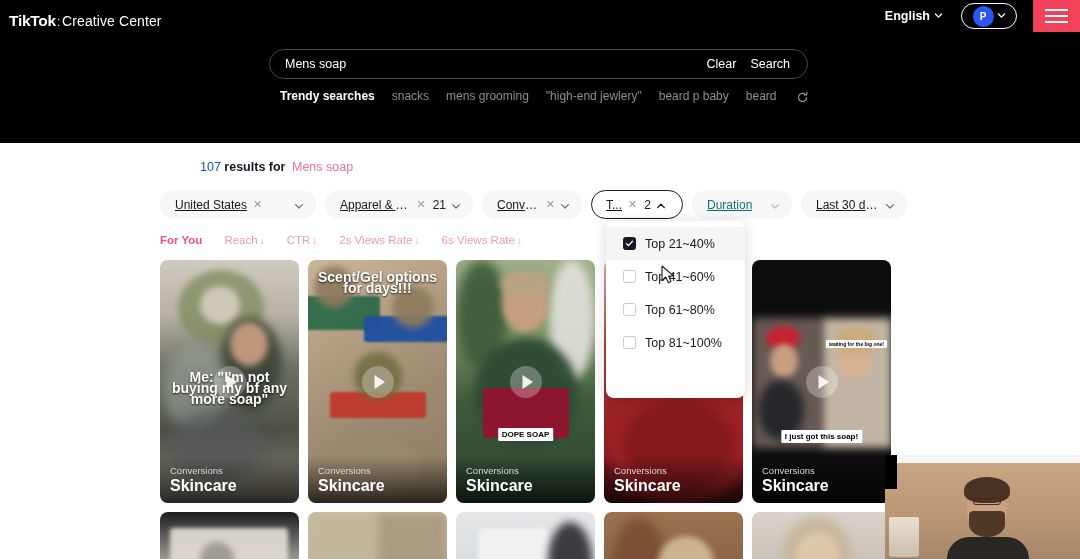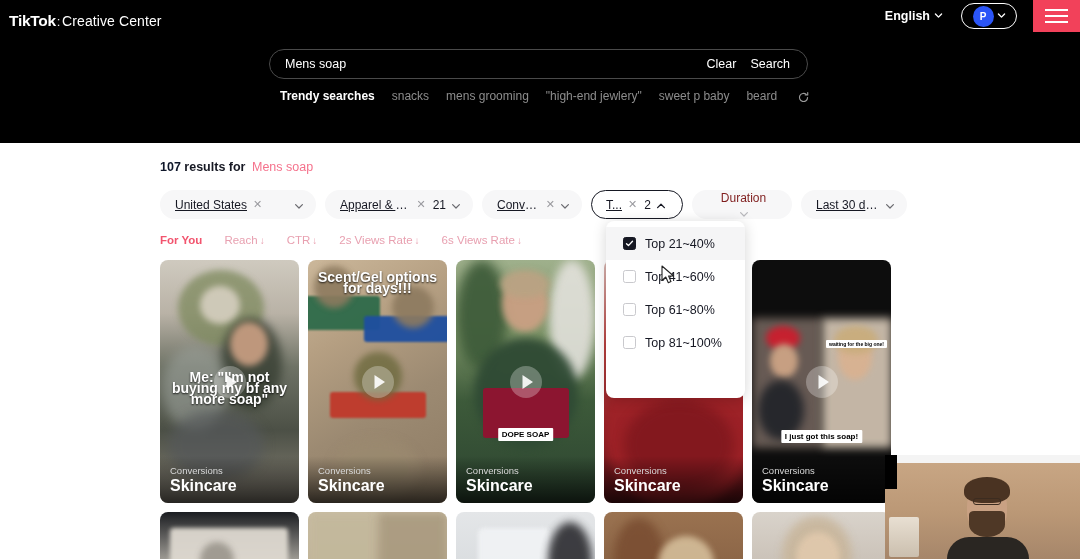--- a/index.html
+++ b/index.html
@@ -81,21 +81,21 @@
   }
   .trendy .lbl { color:#ffffff; font-size: 12px; font-weight: 700; white-space: nowrap; }
   .trendy .tag { color:#8d8d8d; font-size: 12px; white-space: nowrap; cursor: pointer; }
   .refresh-ic { width: 13px; height: 13px; cursor: pointer; margin-left: 3px; }
 
   
   .results-line {
     position: absolute; top: 160px; left: 160px;
     font-size: 12.5px; color: #161823;
   }
-  .results-line .cnt { color: #0f172a; font-weight: 700; }
+  .results-line .cnt { color: #1d4ed8; font-weight: 400; margin-left: 40px; }
   .results-line .ftxt { color: #161823; font-weight: 700; }
   .results-line .kw { color: #f5728c; font-weight: 400; margin-left: 3px; }
 
   
   .filters {
     position: absolute; top: 190px; left: 160px;
     display: flex; align-items: center; gap: 9px;
   }
   .pill {
     height: 29px; border-radius: 15px; background: #f7f7f8;
@@ -103,21 +103,21 @@
     cursor: pointer; font-size: 12px; color: #161823; white-space: nowrap;
     border: 1px solid transparent;
   }
   .pill.w-country { width: 156px; justify-content: space-between; }
   .pill.w-cat { width: 148px; }
   .pill.w-obj { width: 100px; }
   .pill.w-top { width: 92px; }
   .pill.w-dur { width: 100px; justify-content: space-between; }
   .pill.w-date { width: 106px; justify-content: space-between; }
   .pill.active { background: #ffffff; border: 1px solid #161823; }
-  .pill.muted { color: #7f1d1d; flex-direction: column; }
+  .pill.muted { color: #0f766e; }
   .pill .ptext { overflow: hidden; text-overflow: ellipsis; white-space: nowrap; text-decoration: underline; }
   .pill .x { color: #9a9a9f; font-size: 11px; margin-left: 1px; }
   .pill .num { font-size: 12px; color: #161823; margin-left: 2px; }
   .pill .cv { width: 10px; height: 10px; flex: 0 0 auto; }
   .pill .left-grp { display: flex; align-items: center; gap: 5px; overflow: hidden; }
 
   
   .dropdown {
     position: absolute; top: 221px; left: 606px; width: 139px; height: 177px;
     background: #ffffff; border-radius: 8px;
@@ -277,21 +277,21 @@
         <span>Clear</span>
         <span>Search</span>
       </div>
     </div>
 
     <div class="trendy">
       <span class="lbl">Trendy searches</span>
       <span class="tag">snacks</span>
       <span class="tag">mens grooming</span>
       <span class="tag">"high-end jewlery"</span>
-      <span class="tag">sweet p baby</span>
+      <span class="tag">beard p baby</span>
       <span class="tag">beard</span>
       <span class="refresh-ic">
         <svg viewBox="0 0 16 16" width="13" height="13">
           <path d="M13 8a5 5 0 1 1-1.6-3.7" fill="none" stroke="#9c9c9c" stroke-width="1.4" stroke-linecap="round"></path>
           <path d="M13.2 1.9 L13.2 4.9 L10.2 4.9" fill="none" stroke="#9c9c9c" stroke-width="1.4" stroke-linecap="round" stroke-linejoin="round"></path>
         </svg>
       </span>
     </div>
   </div>
 

